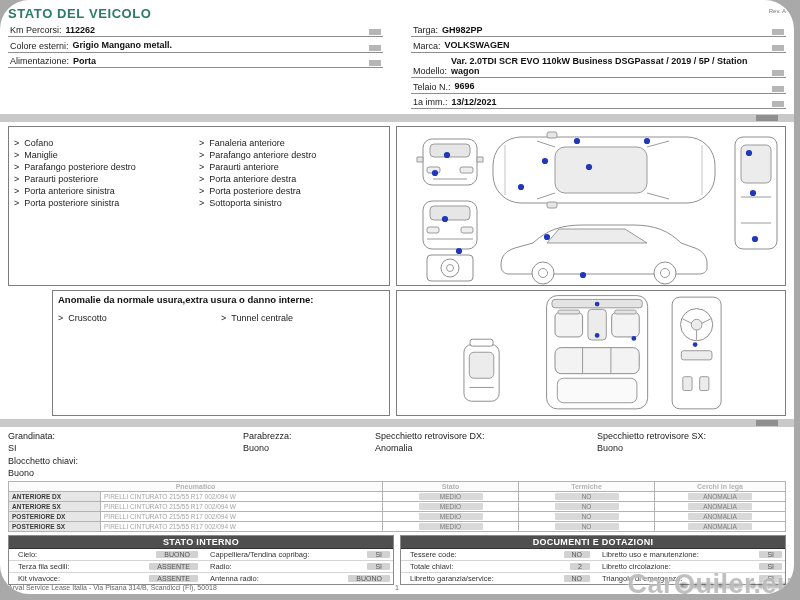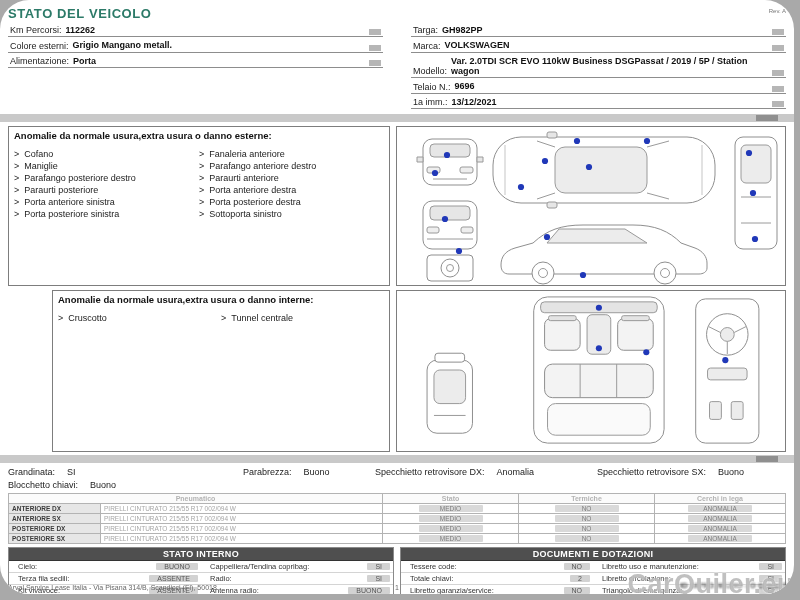--- a/index.html
+++ b/index.html
@@ -21,34 +21,34 @@
   .info-row .val { font-weight:bold; color:#101010; flex:1; line-height:1.15; }
   .info-row .mark { width:12px; height:6px; background:#b6b6b6; margin-left:5px; flex:0 0 auto; }
 
   
   .band { height:8px; background:#c9c9c9; margin:3px -8px 0; position:relative; }
   .band .bchip { position:absolute; right:16px; top:1px; width:22px; height:6px; background:#8f8f8f; }
 
   
   .anomaly-section { display:flex; gap:6px; margin-top:4px; }
   .anomaly-section.ext { height:160px; }
-  .anomaly-section.int { height:162px;padding-left:44px; }
+  .anomaly-section.int { height:126px;padding-left:44px; }
   .anomaly-text { flex:1; border:1px solid #7d7d7d; padding:3px 5px; background:#fff; }
   .anomaly-title { font-weight:bold; font-size:9.5px; color:#111; }
   .anomaly-cols { display:flex; margin-top:8px; }
   .anomaly-list { list-style:none; flex:1; font-size:9px; }
   .anomaly-list li { margin-bottom:2px; color:#222; white-space:nowrap; }
   .anomaly-list li::before { content:">\00a0\00a0"; color:#222; }
   .diagram-box { width:390px; flex:0 0 390px; border:1px solid #7d7d7d; background:#fff; position:relative; }
   .diagram-box svg { position:absolute; inset:0; width:100%; height:100%; }
 
   
   .summary { margin-top:4px; font-size:9px; }
   .summary-row { display:flex; margin-bottom:3px; }
-  .sum-item { display:flex; gap:12px; }
+  .sum-item { display:flex; gap:2px;flex-direction:column; }
   .sum-item .lbl { color:#222; }
   .sum-item .val { color:#222; }
   .w0 { width:222px; } .w1 { width:132px;margin-left:13px; } .w2 { width:222px; }
 
   
   table.tires { width:100%; border-collapse:collapse; margin-top:2px; table-layout:fixed; }
   .tires th { border:1px solid #b3b3b3; font-size:7px; color:#b3b3b3; font-weight:bold;
               padding:1px 2px; background:#fbfbfb; text-align:center; }
   .tires td { border:1px solid #b3b3b3; font-size:6.5px; padding:1px 3px; height:9px; }
   .tires col.c-pos { width:92px; } .tires col.c-tire { width:282px; }
@@ -138,21 +138,20 @@
       </div>
     </div>
   </div>
 
   <div class="band">
       <span class="bchip"></span>
     </div>
 
   <div class="anomaly-section ext">
     <div class="anomaly-text">
-      <div class="anomaly-title">Anomalie da normale usura,extra usura o danno esterne:</div>
       <div class="anomaly-cols">
         <ul class="anomaly-list">
           <li>Cofano</li>
           <li>Maniglie</li>
           <li>Parafango posteriore destro</li>
           <li>Paraurti posteriore</li>
           <li>Porta anteriore sinistra</li>
           <li>Porta posteriore sinistra</li>
         </ul>
         <ul class="anomaly-list">

